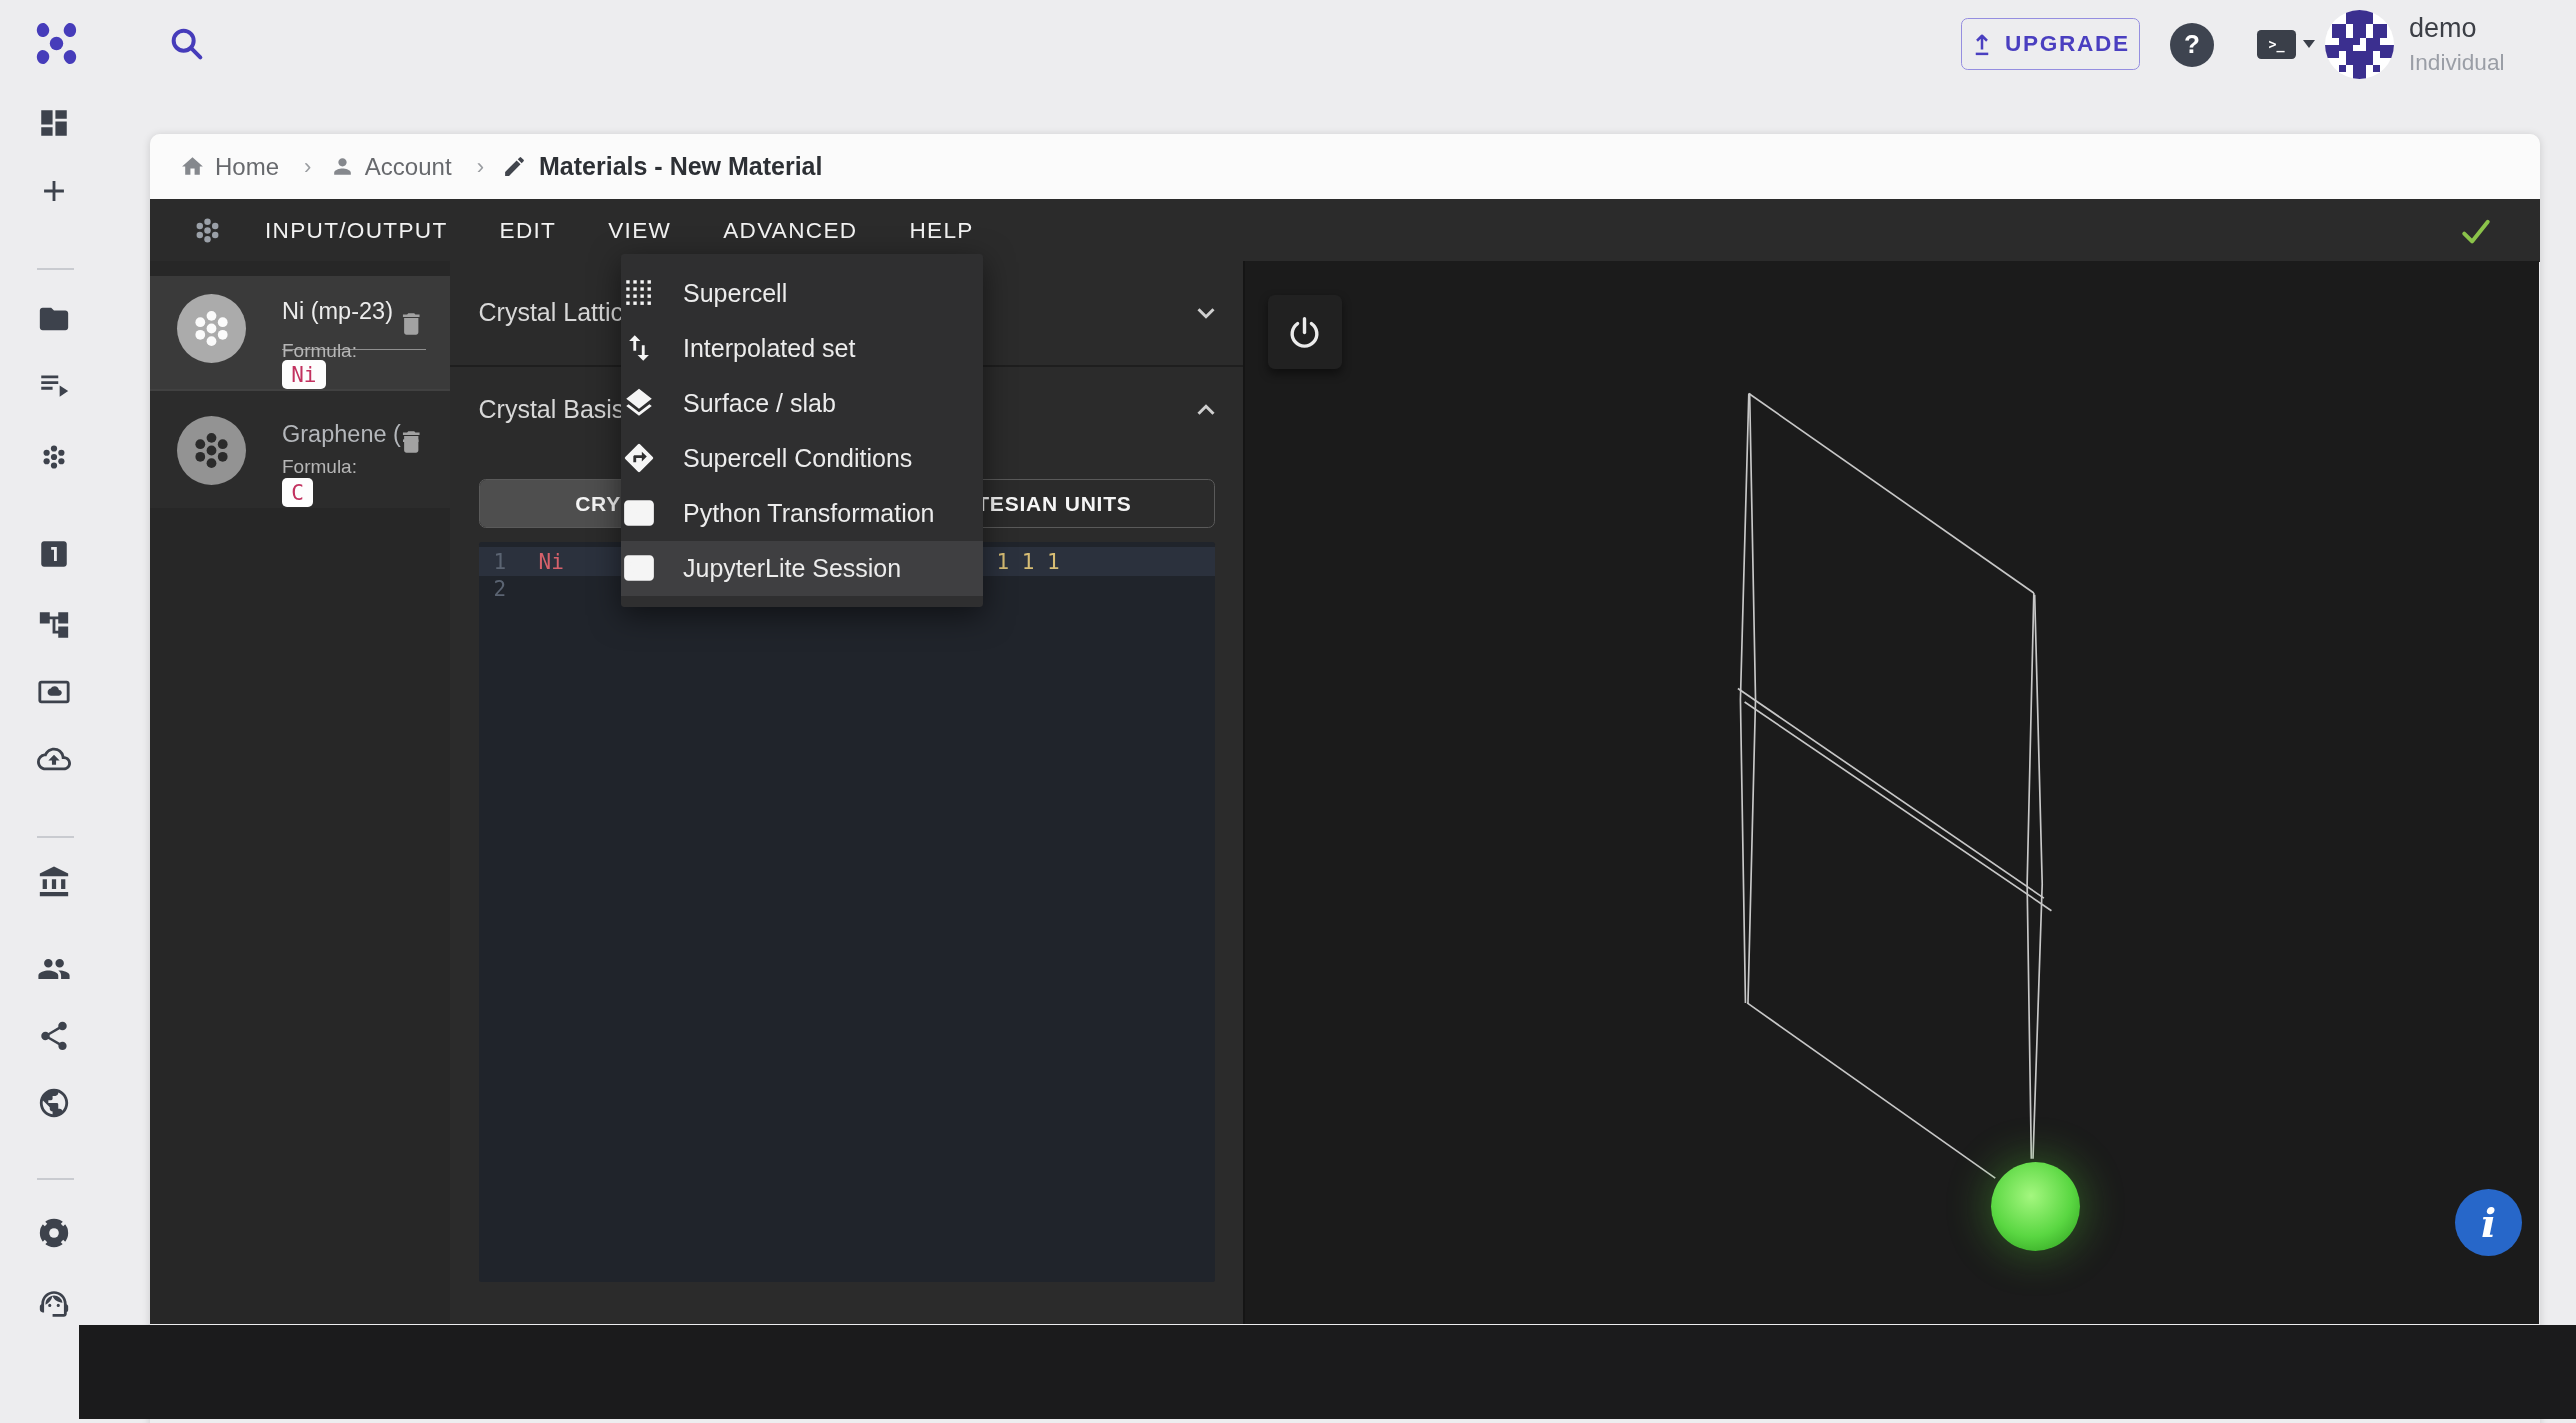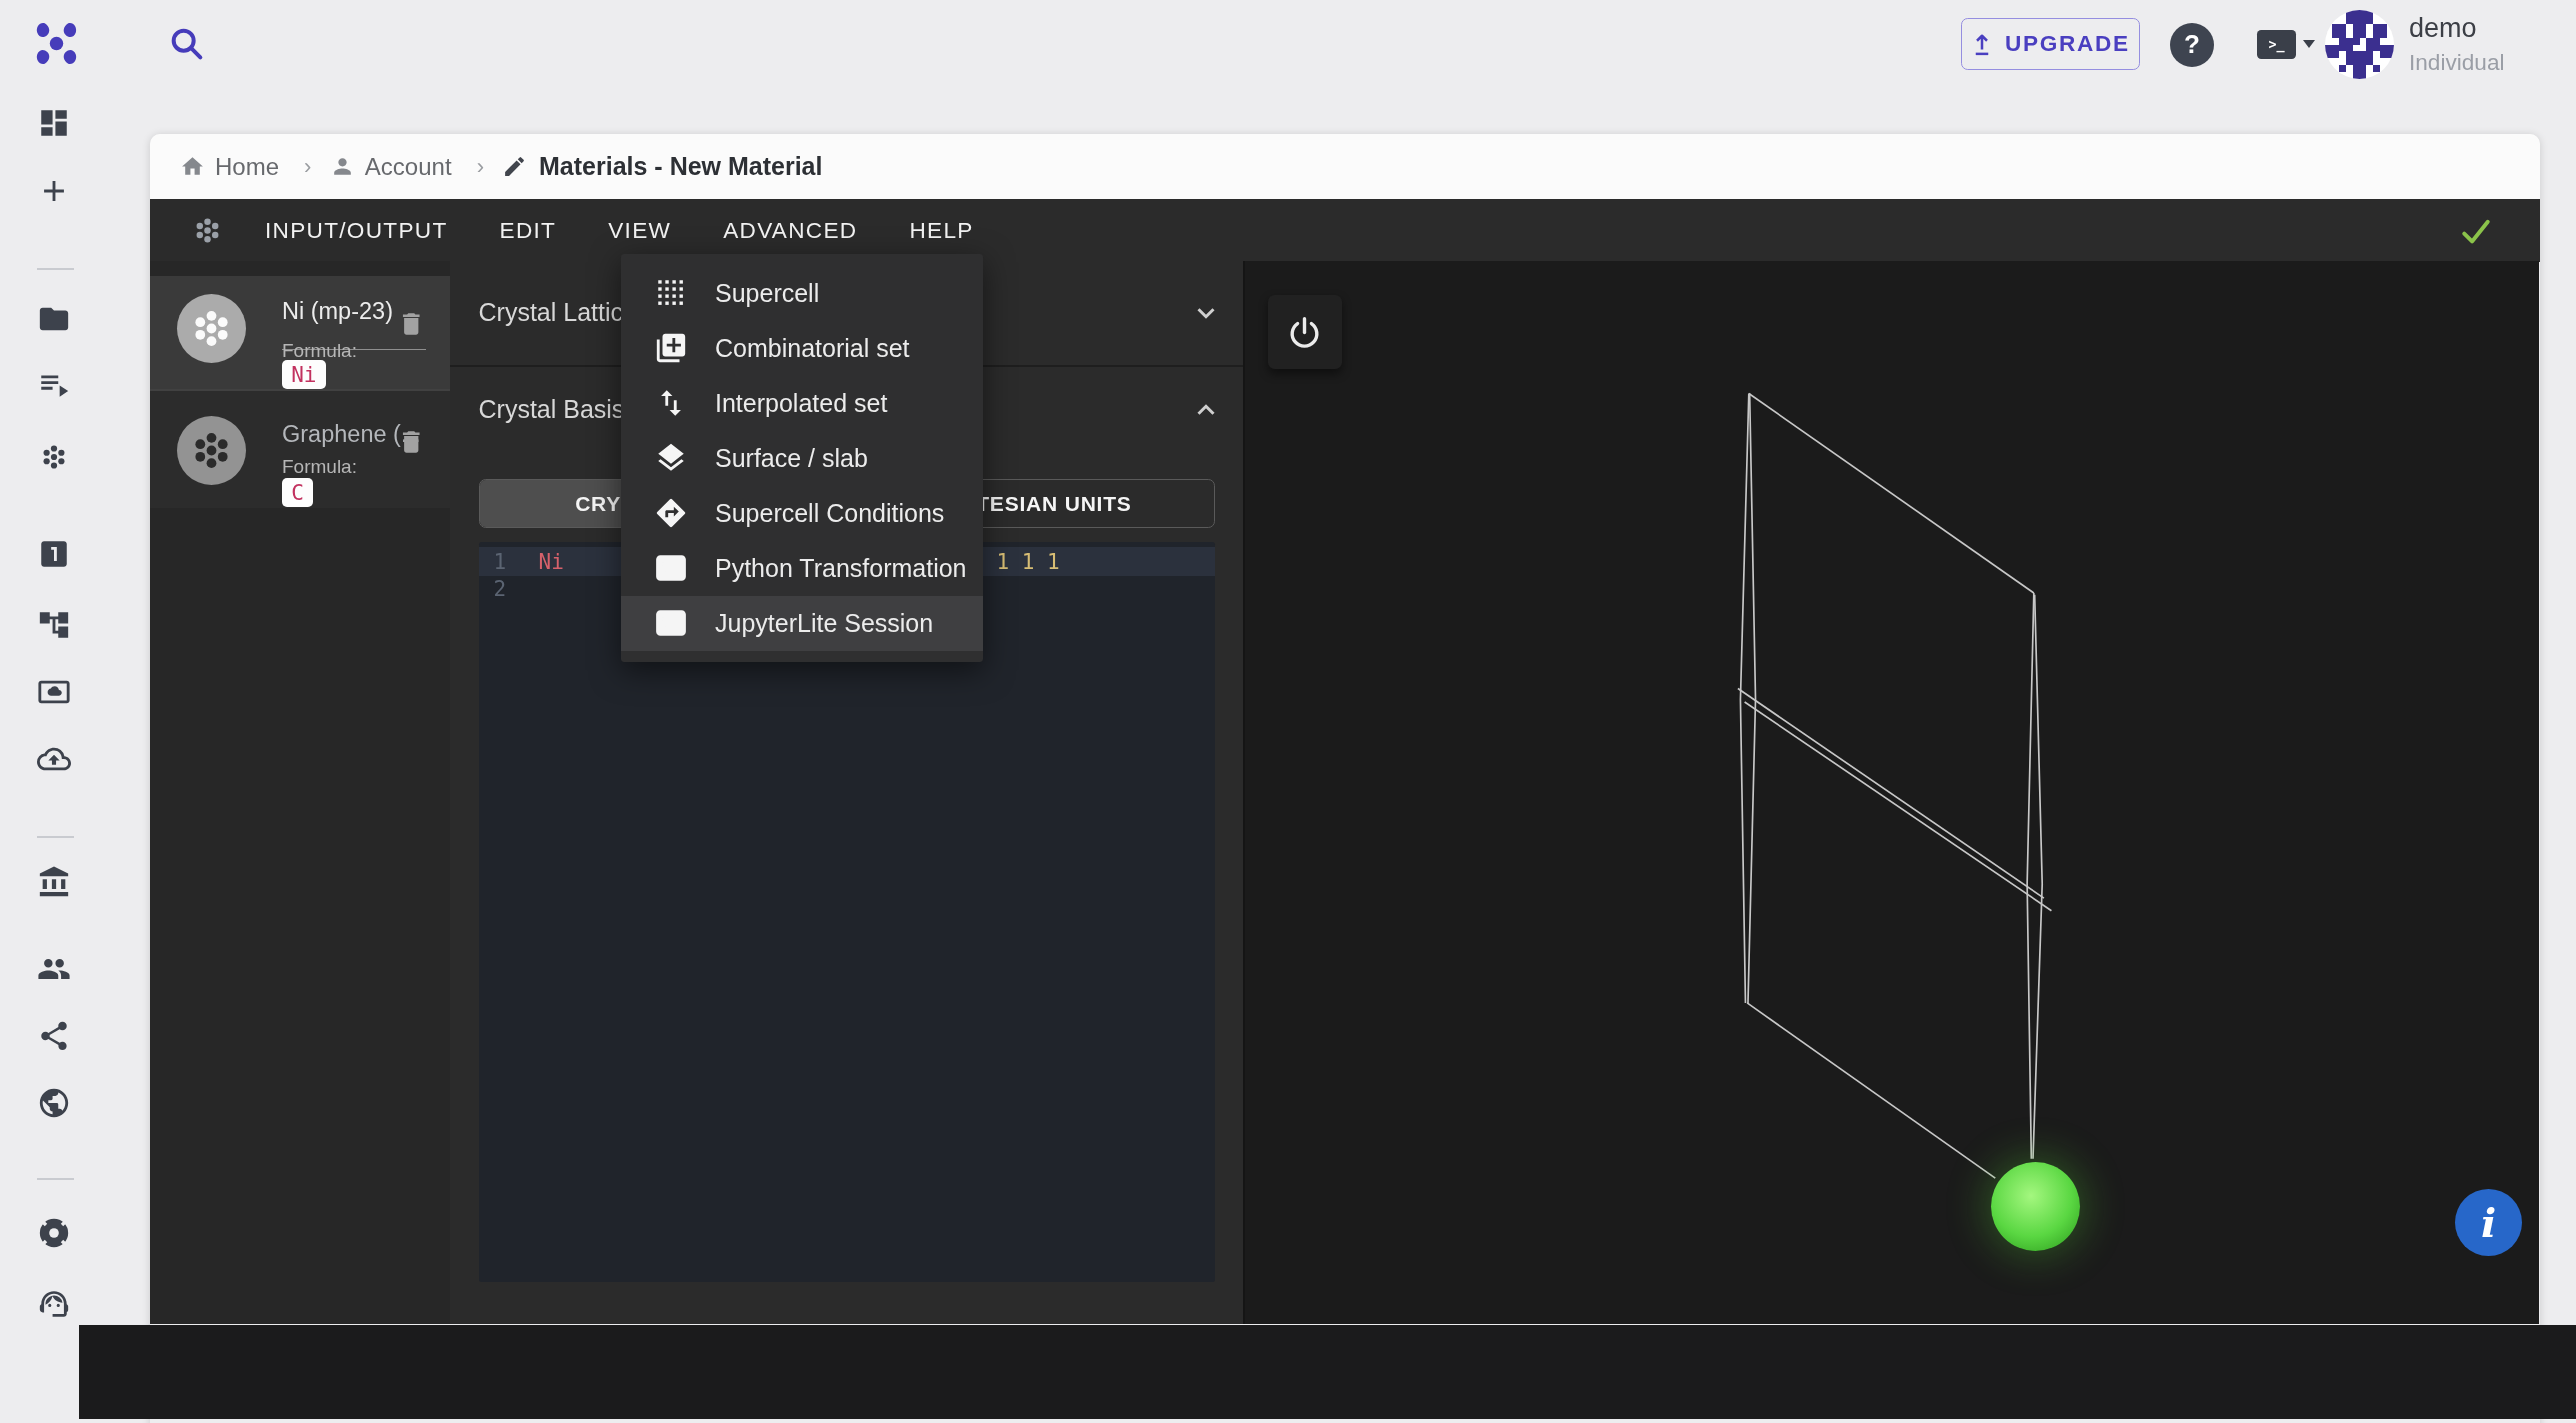--- a/index.html
+++ b/index.html
@@ -84,21 +84,21 @@
   .atom { position:absolute; left:746px; top:901px; width:89px; height:89px; border-radius:50%;
     background:radial-gradient(circle at 45% 38%, #a4f77f, #5ad742 55%, #38ab27 85%, #2d8c20);
     box-shadow:0 0 39px 6.7px rgba(90,215,55,.28); }
   .info-btn { position:absolute; left:1210px; top:928px; width:67px; height:67px; border-radius:50%; background:#2767c9;
     color:#fff; display:flex; align-items:center; justify-content:center;
     font-family:"DejaVu Serif",serif; font-style:italic; font-weight:bold; font-size:40px; }
 
   
   .adv-menu { position:absolute; left:621px; top:254px; width:362px; padding:11.7px 0; background:#2f2f30; border-radius:3.4px;
     box-shadow:0 8.4px 30px rgba(0,0,0,.5); z-index:20; }
-  .adv-item { height:55px; display:flex; align-items:center; padding-left:32px; }
+  .adv-item { height:55px; display:flex; align-items:center; }
   .adv-item.hl { background:#3f3f41; }
   .adv-icon { width:35px; height:35px; flex:0 0 35px; display:flex; align-items:center; justify-content:center; }
   .adv-icon svg { width:34px; height:34px; fill:#f5f5f5; }
   .adv-label { color:#ececec; font-size:25px; margin-left:27px; white-space:nowrap; }
 
   .footer-band { position:absolute; left:79px; top:1325px; width:2497px; height:94px; background:#1b1b1c; }
 </style>
 </head>
 <body>
 
@@ -412,28 +412,20 @@
             <rect x="13" y="18" width="2.4" height="2.4"></rect>
             <rect x="18" y="18" width="2.4" height="2.4"></rect>
       </g>
         </svg>
     </span>
     <span class="adv-label">Supercell</span>
   </div>
   <div class="adv-item">
     <span class="adv-icon">
       <svg viewBox="0 0 24 24">
-          <path d="M4 6H2v14c0 1.1.9 2 2 2h14v-2H4V6zm16-4H8c-1.1 0-2 .9-2 2v12c0 1.1.9 2 2 2h12c1.1 0 2-.9 2-2V4c0-1.1-.9-2-2-2zm-1 9h-4v4h-2v-4H9V9h4V5h2v4h4v2z"></path>
-        </svg>
-    </span>
-    <span class="adv-label">Combinatorial set</span>
-  </div>
-  <div class="adv-item">
-    <span class="adv-icon">
-      <svg viewBox="0 0 24 24">
           <path d="M16 17.01V10h-2v7.01h-3L15 21l4-3.99h-3zM9 3 5 6.99h3V14h2V6.99h3L9 3z"></path>
         </svg>
     </span>
     <span class="adv-label">Interpolated set</span>
   </div>
   <div class="adv-item">
     <span class="adv-icon">
       <svg viewBox="0 0 24 24">
           <path d="M11.99 18.54l-7.37-5.73L3 14.07l9 7 9-7-1.63-1.27-7.38 5.74zM12 16l7.36-5.73L21 9l-9-7-9 7 1.63 1.27L12 16z"></path>
         </svg>

